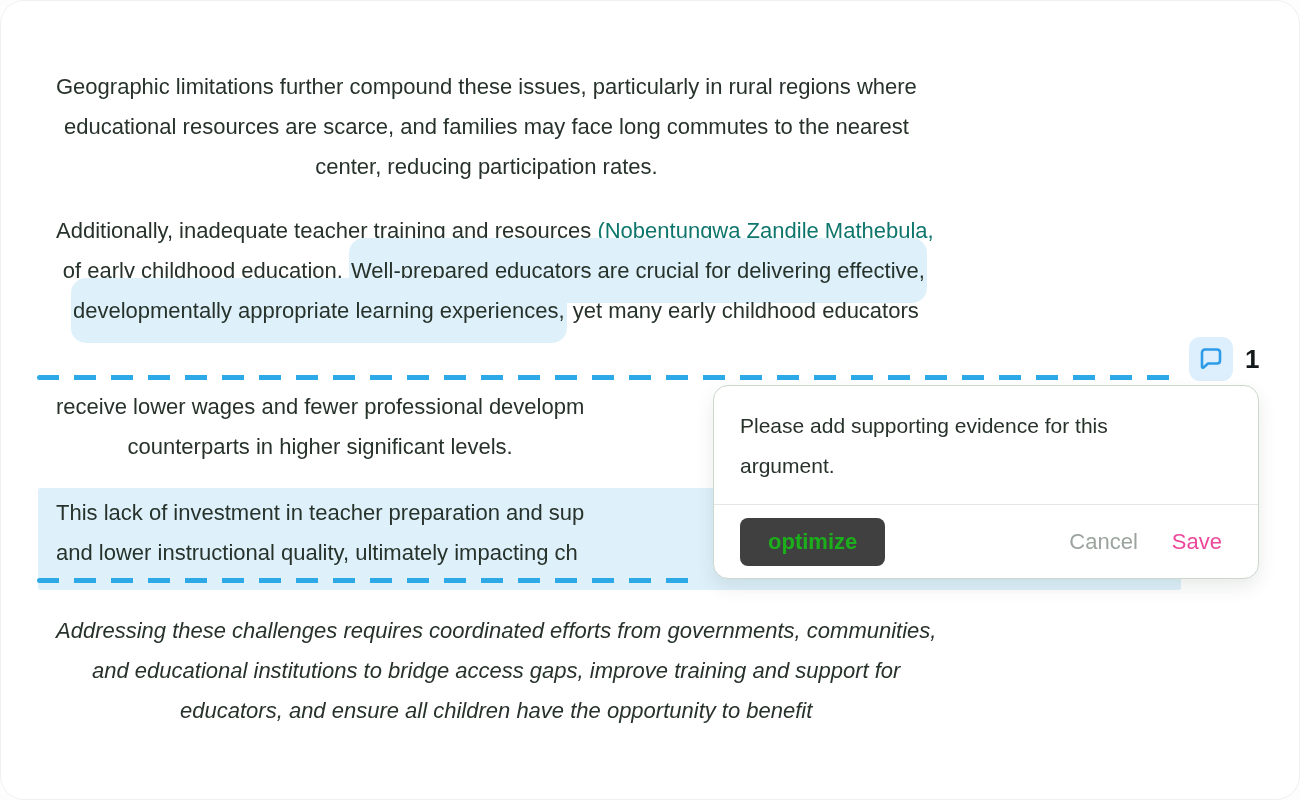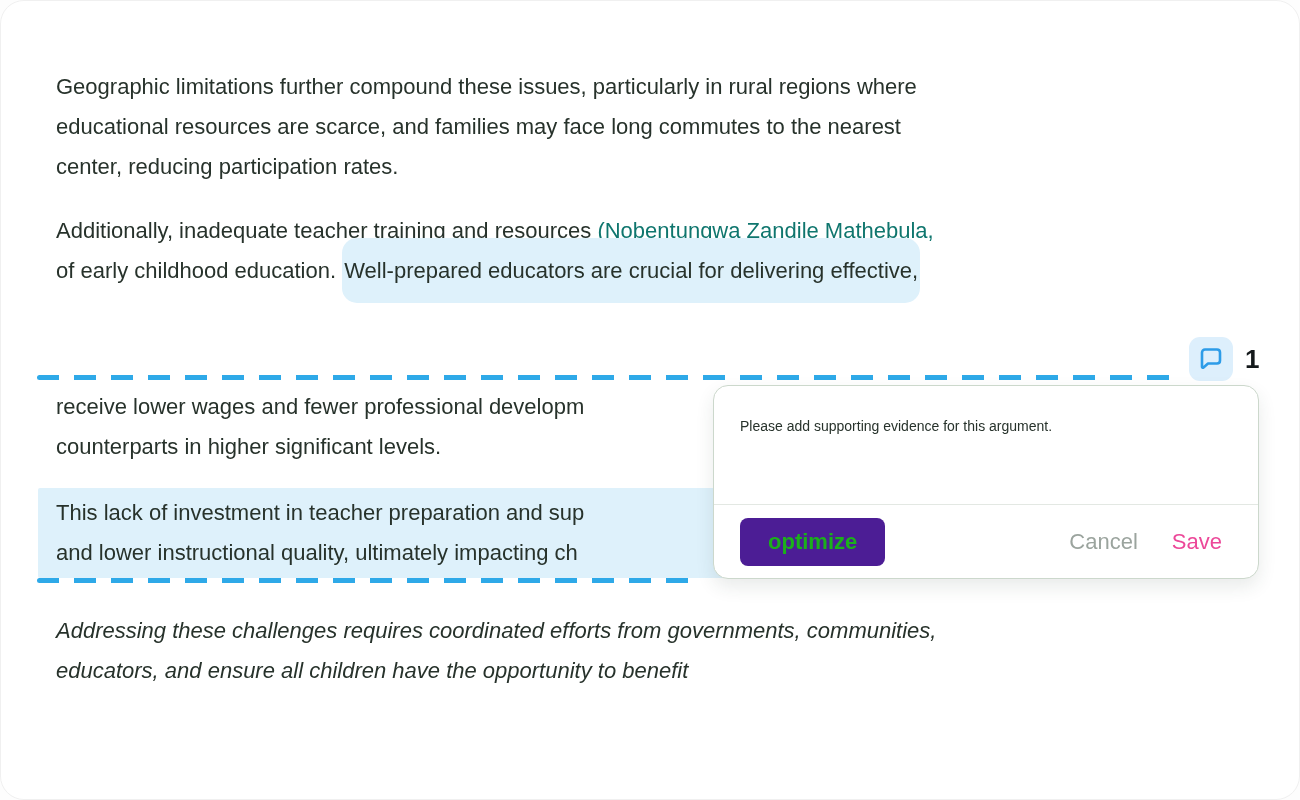--- a/index.html
+++ b/index.html
@@ -2,53 +2,53 @@
 <html><head>
 <meta charset="utf-8">
 <style>
   * { margin:0; padding:0; box-sizing:border-box; }
   html,body { width:1300px; height:800px; background:#fdfdfd; font-family:"Liberation Sans", sans-serif; }
   .page {
     position:relative; width:1300px; height:800px; background:#ffffff;
     border-radius:24px; overflow:hidden; border:1px solid #f0f0f0;
   }
   .doc { position:absolute; inset:0; font-size:22px; line-height:40px; color:#27322b; }
-  .para { position:absolute; left:55px; }
+  .para { position:absolute; left:55px;text-align:center; }
   .line { white-space:nowrap; height:40px; }
   .seg-green { color:#0f766e; }
   .seg-hl { background:#def1fb; padding:20px 2px;border-radius:15px; }
   .hl-block {
     position:absolute; left:37px; width:1143px; background:#def1fb;
-    padding:5px 0 5px 18px; border-radius:2px;
+    padding:5px 0 17px 18px; border-radius:2px;
   }
   .dash-line {
     position:absolute; height:5px; border-radius:3px;
     background:repeating-linear-gradient(90deg, var(--dash,#2ea9e8) 0 22px, transparent 22px 37px);
   }
   .comment-marker { position:absolute; left:1188px; top:336px; display:flex; align-items:center; gap:12px; cursor:pointer; }
   .bubble-chip {
     width:44px; height:44px; background:#ddeffc; border-radius:11px;
     display:flex; align-items:center; justify-content:center;
   }
   .marker-count { font-size:26px; font-weight:600; color:#14191b; }
   .popup {
     position:absolute; left:712px; top:384px; width:546px; height:194px;
     background:#ffffff; border:1.5px solid #ccd8cc; border-radius:15px;
     box-shadow:0 8px 18px rgba(40,60,45,0.10); z-index:5;
   }
   .popup-msg {
-    padding:20px 24px 0 26px; font-size:14px; line-height:40px; color:#27322b; width:470px;
+    padding:20px 24px 0 26px; font-size:21px; line-height:40px; color:#27322b; width:470px;
   }
   .popup-divider { position:absolute; left:0; right:0; top:118px; height:1px; background:#e3e8e3; }
   .popup-footer {
     position:absolute; left:0; right:0; top:119px; bottom:0;
     display:flex; align-items:center; padding:0 36px 0 26px;
   }
   .optimize-btn {
-    background:#4c1d95; color:#1bb01b; font-weight:700; font-size:22px;
+    background:#404040; color:#1bb01b; font-weight:700; font-size:22px;
     border:none; border-radius:8px; padding:11px 28px; cursor:pointer; font-family:inherit;
   }
   .footer-spacer { flex:1; }
   .cancel-btn, .save-btn {
     background:none; border:none; font-size:22px; cursor:pointer; font-family:Liberation Sans, sans-serif;
   }
   .cancel-btn { color:#9ba49e; margin-right:34px; }
   .save-btn { color:#ec4899; }
 </style>
 </head>
@@ -57,31 +57,33 @@
 <div class="page">
   <div class="doc" id="doc-root" style="--dash: #2ea9e8;">
       <div class="para" style="top: 66px;">
         <div class="line"><span>Geographic limitations further compound these issues, particularly in rural regions where</span></div>
         <div class="line"><span>educational resources are scarce, and families may face long commutes to the nearest</span></div>
         <div class="line"><span>center, reducing participation rates.</span></div>
       </div>
       <div class="para" style="top: 210px;">
         <div class="line"><span>Additionally, inadequate teacher training and resources </span><span class="seg-green">(Nobentungwa Zandile Mathebula,</span></div>
         <div class="line"><span>of early childhood education. </span><span class="seg-hl">Well-prepared educators are crucial for delivering effective,</span></div>
+        <div class="line"><span class="seg-hl">developmentally appropriate learning experiences,</span><span> yet many early childhood educators</span></div>
       </div>
       <div class="para" style="top: 386px;">
         <div class="line"><span>receive lower wages and fewer professional developm</span></div>
         <div class="line"><span>counterparts in higher significant levels.</span></div>
       </div>
       <div class="hl-block" style="top: 487px;">
         <div class="line"><span>This lack of investment in teacher preparation and sup</span></div>
         <div class="line"><span>and lower instructional quality, ultimately impacting ch</span></div>
       </div>
       <div class="para" style="top: 610px; font-style: italic;">
         <div class="line"><span>Addressing these challenges requires coordinated efforts from governments, communities,</span></div>
+        <div class="line"><span>and educational institutions to bridge access gaps, improve training and support for</span></div>
         <div class="line"><span>educators, and ensure all children have the opportunity to benefit</span></div>
       </div>
       <div class="dash-line" style="top: 374px; left: 36px; width: 1144px;"></div>
       <div class="dash-line" style="top: 577px; left: 36px; width: 664px;"></div>
     </div>
 
   <div class="comment-marker">
     <span class="bubble-chip">
       <svg width="26" height="26" viewBox="0 0 26 26" fill="none">
         <path d="M4 6.5 C4 4.8 5.3 3.5 7 3.5 H19 C20.7 3.5 22 4.8 22 6.5 V14.5 C22 16.2 20.7 17.5 19 17.5 H10 L5.5 21.5 C4.8 22.1 4 21.6 4 20.7 Z" stroke="#2d9ce8" stroke-width="2.6" stroke-linejoin="round" fill="none"></path>

